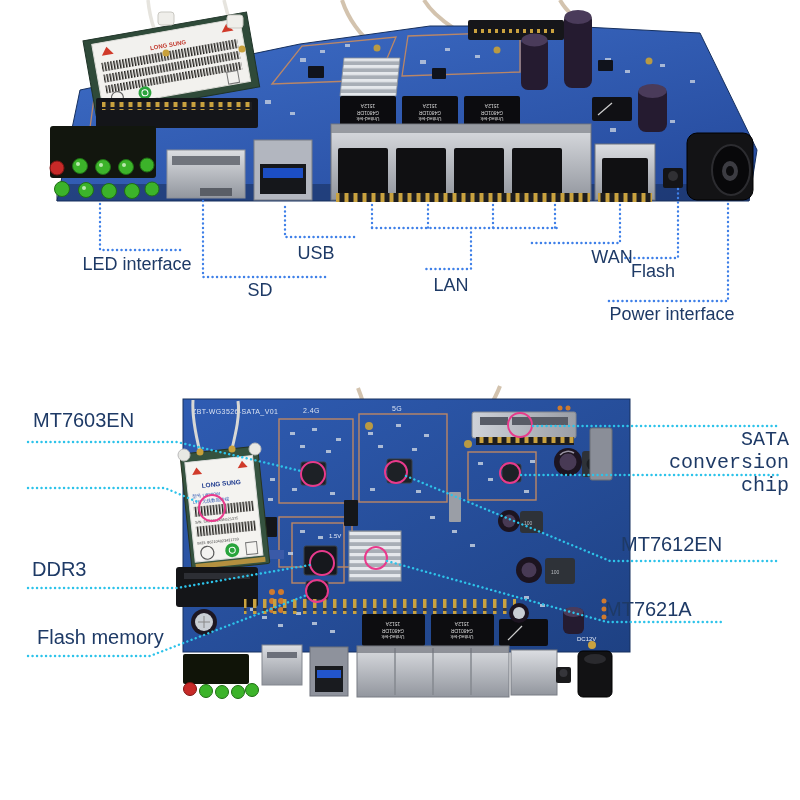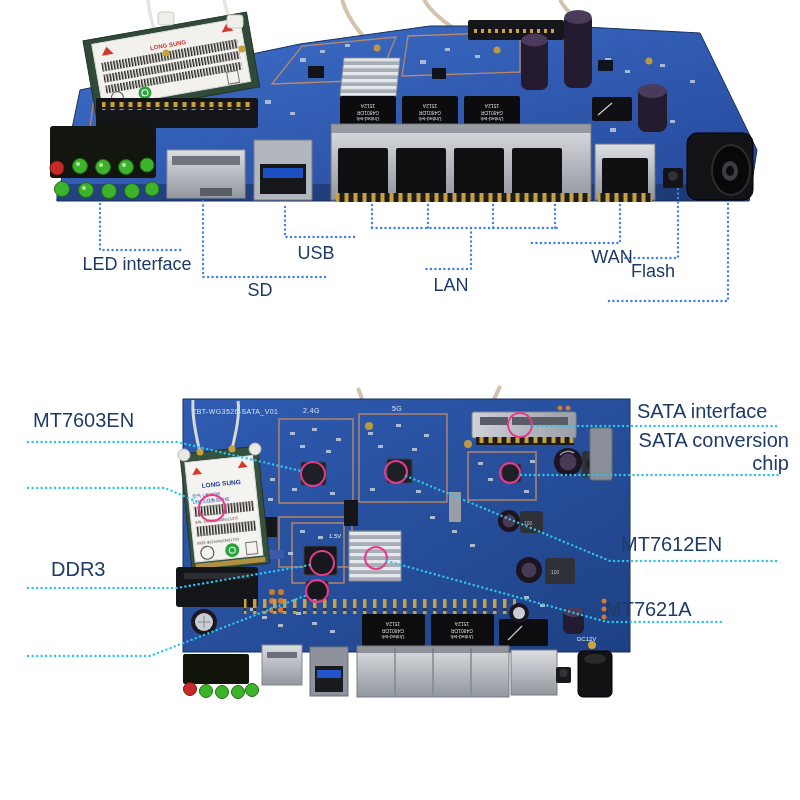--- a/index.html
+++ b/index.html
@@ -2,21 +2,21 @@
 <html><head>
 <meta charset="utf-8">
 <style>
   html,body{margin:0;padding:0;background:#ffffff;}
   .fig{position:relative;width:800px;height:800px;background:#ffffff;overflow:hidden;
        font-family:"Liberation Sans",sans-serif;}
   .fig svg{position:absolute;left:0;top:0;}
   .lbl{position:absolute;color:#1e3a66;white-space:nowrap;}
   .t-lbl{font-size:18px;transform:translateX(-50%);}
   .b-lbl{font-size:20px;text-align:right;}
-  .wrap{white-space:normal;width:152px;line-height:1.14;}
+  .wrap{white-space:normal;width:152px;line-height:1.14;font-family:Liberation Mono, monospace;}
   text.silk{font-family:"Liberation Sans",sans-serif;fill:#d9e2f2;font-size:7px;letter-spacing:.4px;}
   text.silkS{font-family:"Liberation Sans",sans-serif;fill:#e6ecf8;font-size:6px;}
   text.tft{font-family:"Liberation Sans",sans-serif;fill:#d6d6d6;font-size:5px;text-anchor:middle;}
   text.mbrand{font-family:"Liberation Sans",sans-serif;fill:#1d3a8e;font-size:6.5px;font-weight:bold;text-anchor:middle;}
   text.mbrand2{font-family:"Liberation Sans",sans-serif;fill:#c23b30;font-size:6px;font-weight:bold;text-anchor:middle;}
   text.mblue{font-family:"Liberation Sans",sans-serif;fill:#2a52b0;font-size:4.5px;}
   text.mtiny{font-family:"Liberation Sans",sans-serif;fill:#444444;font-size:3.8px;}
 </style>
 </head>
 <body>
@@ -483,20 +483,21 @@
     <polyline points="387,561 607,622 723,622"></polyline>
   </g>
 </svg>
 
 <div class="lbl t-lbl" style="left:137px;top:254px">LED interface</div>
 <div class="lbl t-lbl" style="left:260px;top:280px">SD</div>
 <div class="lbl t-lbl" style="left:316px;top:243px">USB</div>
 <div class="lbl t-lbl" style="left:451px;top:275px">LAN</div>
 <div class="lbl t-lbl" style="left:612px;top:247px">WAN</div>
 <div class="lbl t-lbl" style="left:653px;top:261px">Flash</div>
+<div class="lbl t-lbl" style="left:672px;top:304px">Power interface</div>
 
 <div class="lbl b-lbl" style="left:33px;top:409px">MT7603EN</div>
-<div class="lbl b-lbl" style="left:51px;top:558px">DDR3</div>
-<div class="lbl b-lbl" style="left:637px;top:400px">SATA interface</div>
+<div class="lbl b-lbl" style="left:32px;top:558px">DDR3</div>
+<div class="lbl b-lbl" style="left:37px;top:626px">Flash memory</div>
 <div class="lbl b-lbl wrap" style="left:637px;top:429px">SATA conversion chip</div>
 <div class="lbl b-lbl" style="left:621px;top:533px">MT7612EN</div>
 <div class="lbl b-lbl" style="left:605px;top:598px">MT7621A</div>
 </div>
 
 </body></html>

